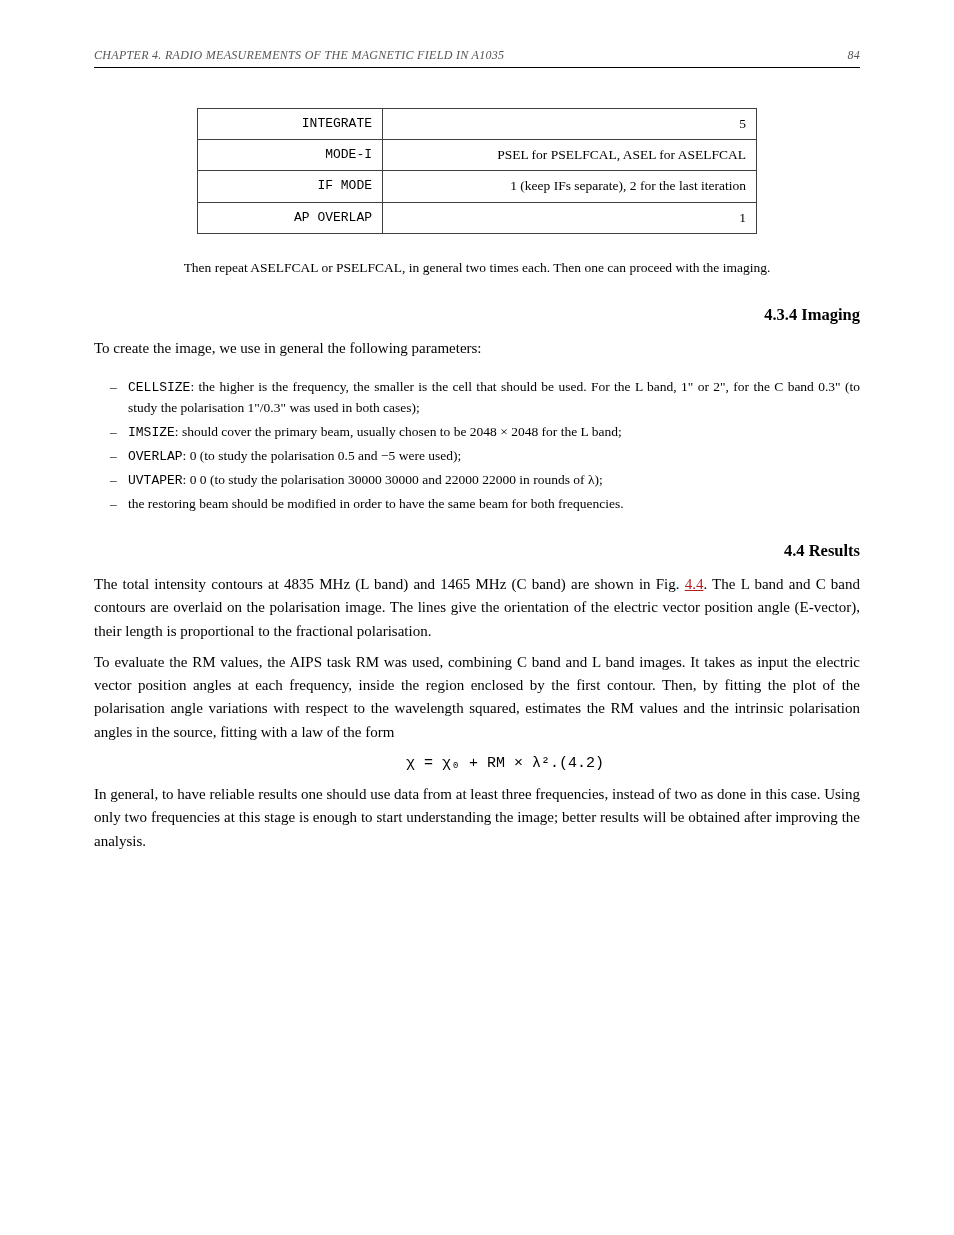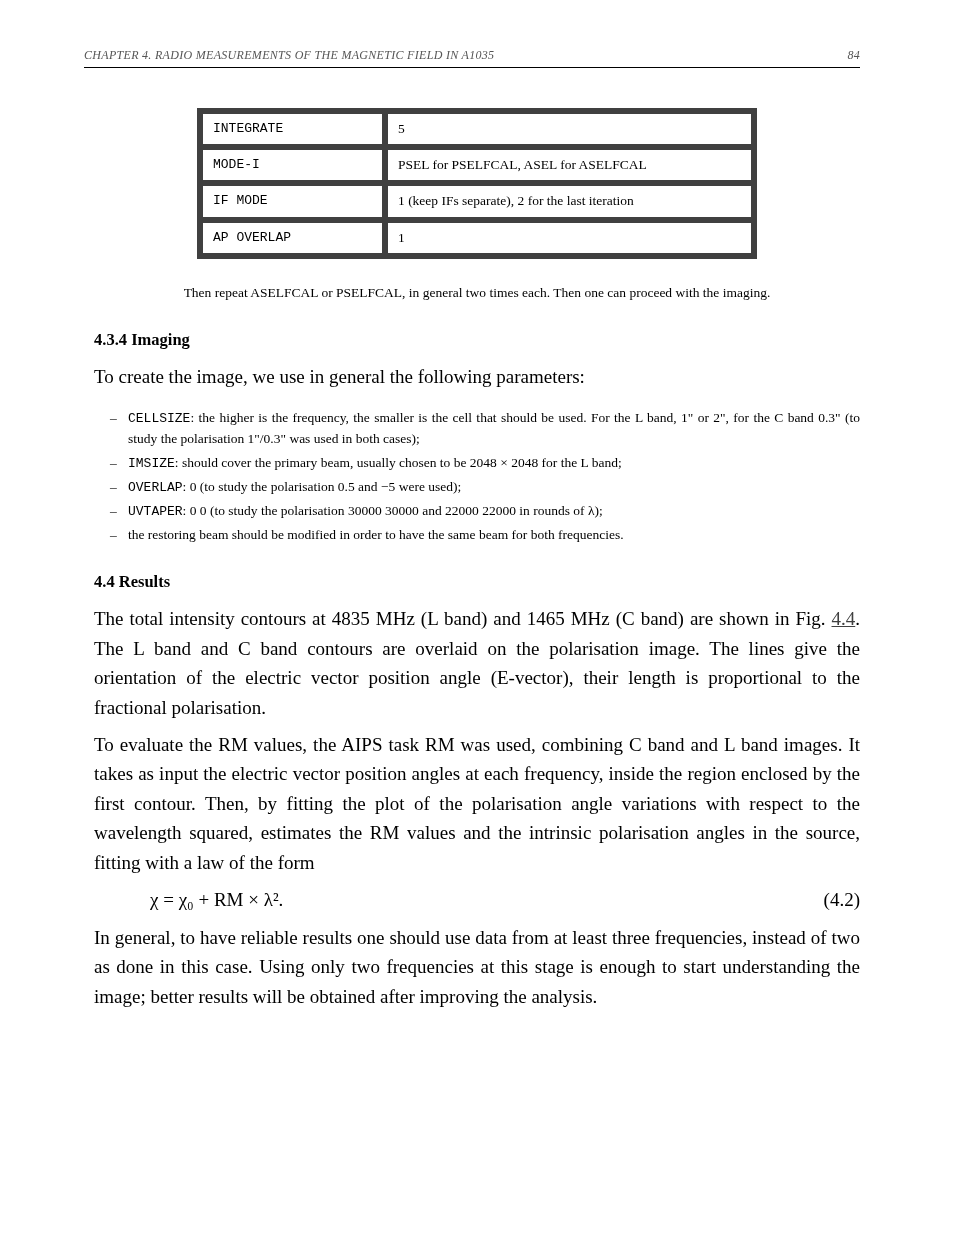--- a/index.html
+++ b/index.html
@@ -7,21 +7,21 @@
       width: 954px;
       height: 1235px;
       background: white;
       font-family: "Times New Roman", Times, serif;
       position: relative;
       color: #000;
     }
     .header {
       position: absolute;
       top: 48px;
-      left: 84px;
+      left: 94px;
       right: 94px;
       border-bottom: 1px solid #000;
       padding-bottom: 4px;
       display: flex;
       justify-content: space-between;
       font-size: 12px;
       font-style: italic;
       color: #555;
     }
     .header-title { letter-spacing: 0.3px; }
@@ -32,48 +32,50 @@
       left: 94px;
       right: 94px;
     }
     table.fields {
       border-collapse: collapse;
       margin: 0 auto 24px auto;
       width: 560px;
       font-size: 13.5px;
     }
     table.fields td {
-      border: 6px solid #404040;
+      border: 1px solid #404040;
       padding: 6px 10px;
       vertical-align: top;
       line-height: 1.35;
+      text-align: right;
     }
     table.fields td:first-child {
       width: 185px;
       font-family: "Courier New", Courier, monospace;
       font-size: 13px;
     }
     .note {
       font-size: 13.5px;
       margin: 16px 12px 28px 12px;
       line-height: 1.45;
       text-align: center;
     }
     h2.section {
       font-size: 16.5px;
       font-weight: bold;
       margin: 26px 0 12px 0;
+      text-align: right;
     }
     p.body {
-      font-size: 19px;
+      font-size: 15px;
       line-height: 1.55;
       margin: 8px 0;
       text-align: justify;
     }
-    p.body a { color: #404040; }
+    p.body a { color: #b91c1c; }
     ul.dash { list-style: none; margin: 16px 0 4px 0; }
     ul.dash li {
       position: relative;
       padding-left: 34px;
       font-size: 13.5px;
       line-height: 1.55;
       margin-bottom: 3px;
       text-align: justify;
     }
     ul.dash li::before {
@@ -124,18 +126,18 @@
       <li><span class="mono">OVERLAP</span>: 0 (to study the polarisation 0.5 and −5 were used);</li>
       <li><span class="mono">UVTAPER</span>: 0 0 (to study the polarisation 30000 30000 and 22000 22000 in rounds of λ);</li>
       <li>the restoring beam should be modified in order to have the same beam for both frequencies.</li>
     </ul>
 
   <h2 class="section">4.4 Results</h2>
   <p class="body">
     <span>The total intensity contours at 4835 MHz (L band) and 1465 MHz (C band) are shown in Fig. </span><a href="#">4.4</a><span>. The L band and C band contours are overlaid on the polarisation image. The lines give the orientation of the electric vector position angle (E-vector), their length is proportional to the fractional polarisation.</span>
   </p>
   <p class="body">To evaluate the RM values, the AIPS task RM was used, combining C band and L band images. It takes as input the electric vector position angles at each frequency, inside the region enclosed by the first contour. Then, by fitting the plot of the polarisation angle variations with respect to the wavelength squared, estimates the RM values and the intrinsic polarisation angles in the source, fitting with a law of the form</p>
-  <p class="body" style="display:flex; justify-content:space-between; margin-left:56px;">
+  <p class="body" style="display:flex; justify-content:center; margin-left:56px;font-family:Liberation Mono, monospace;">
     <span>χ = χ₀ + RM × λ².</span>
     <span>(4.2)</span>
   </p>
   <p class="body">In general, to have reliable results one should use data from at least three frequencies, instead of two as done in this case. Using only two frequencies at this stage is enough to start understanding the image; better results will be obtained after improving the analysis.</p>
 </div>
 
 </body></html>

